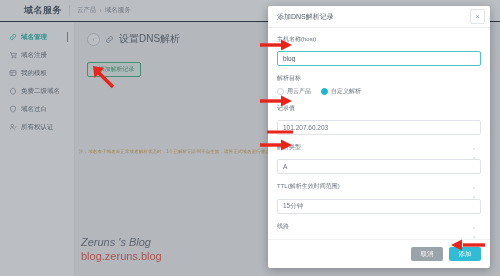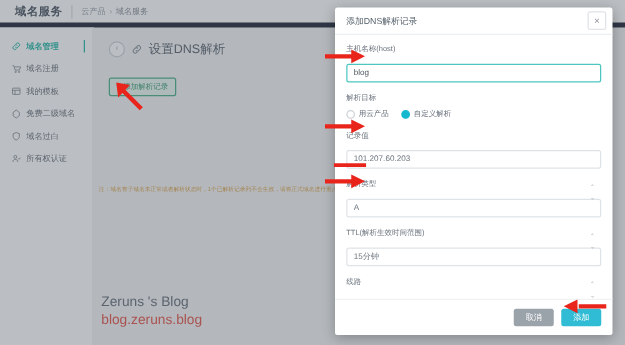--- a/index.html
+++ b/index.html
@@ -3,22 +3,22 @@
 <meta charset="utf-8">
 <style>
   html,body{margin:0;padding:0;}
   body{
     width:500px;height:276px;overflow:hidden;
     font-family:"Liberation Sans","DejaVu Sans",sans-serif;
     background:#f3f5f7;position:relative;
   }
   
   .topbar{
-    height:22px;background:#ffffff;border-bottom:4px solid #0f172a;
-    display:flex;align-items:center;padding:0 12px;box-sizing:border-box;
+    height:22px;background:#ffffff;border-bottom:1px solid #0f172a;
+    display:flex;align-items:center;padding:0 24px;box-sizing:border-box;
   }
   .topbar .brand{font-size:9px;font-weight:bold;color:#3a4654;letter-spacing:.5px;}
   .topbar .sep{width:1px;height:11px;background:#d9dde2;margin:0 7px;}
   .crumbs{display:flex;align-items:center;font-size:6.5px;color:#9aa3ad;}
   .crumbs .c-link{color:#8e98a3;}
   .crumbs .c-arrow{margin:0 3px;color:#b6bdc5;}
   .crumbs .c-cur{color:#7d8691;}
 
   
   .wrap{display:flex;height:254px;}
@@ -54,21 +54,21 @@
     background:#e9f6ef;color:#2f9a6d;font-size:6px;cursor:pointer;
   }
 
   .note{
     position:absolute;left:4px;right:6px;bottom:121px;
     font-size:4.6px;color:#d89a3c;line-height:1.35;white-space:nowrap;overflow:hidden;
   }
 
   
   .wm{position:absolute;left:6px;bottom:14px;}
-  .wm1{font-size:11px;color:#5b6470;margin-bottom:2px;}
+  .wm1{font-size:11px;color:#5b6470;margin-bottom:2px;font-style:italic;}
   .wm2{font-size:11px;color:#e2483c;}
 
   
   .scrim{position:absolute;inset:0;background:rgba(92,100,110,.42);}
   .modal{
     position:absolute;left:268px;top:6px;width:222px;height:262px;
     background:#fff;border-radius:2px;box-shadow:0 2px 10px rgba(0,0,0,.28);
     display:flex;flex-direction:column;box-sizing:border-box;
   }
   .m-head{

